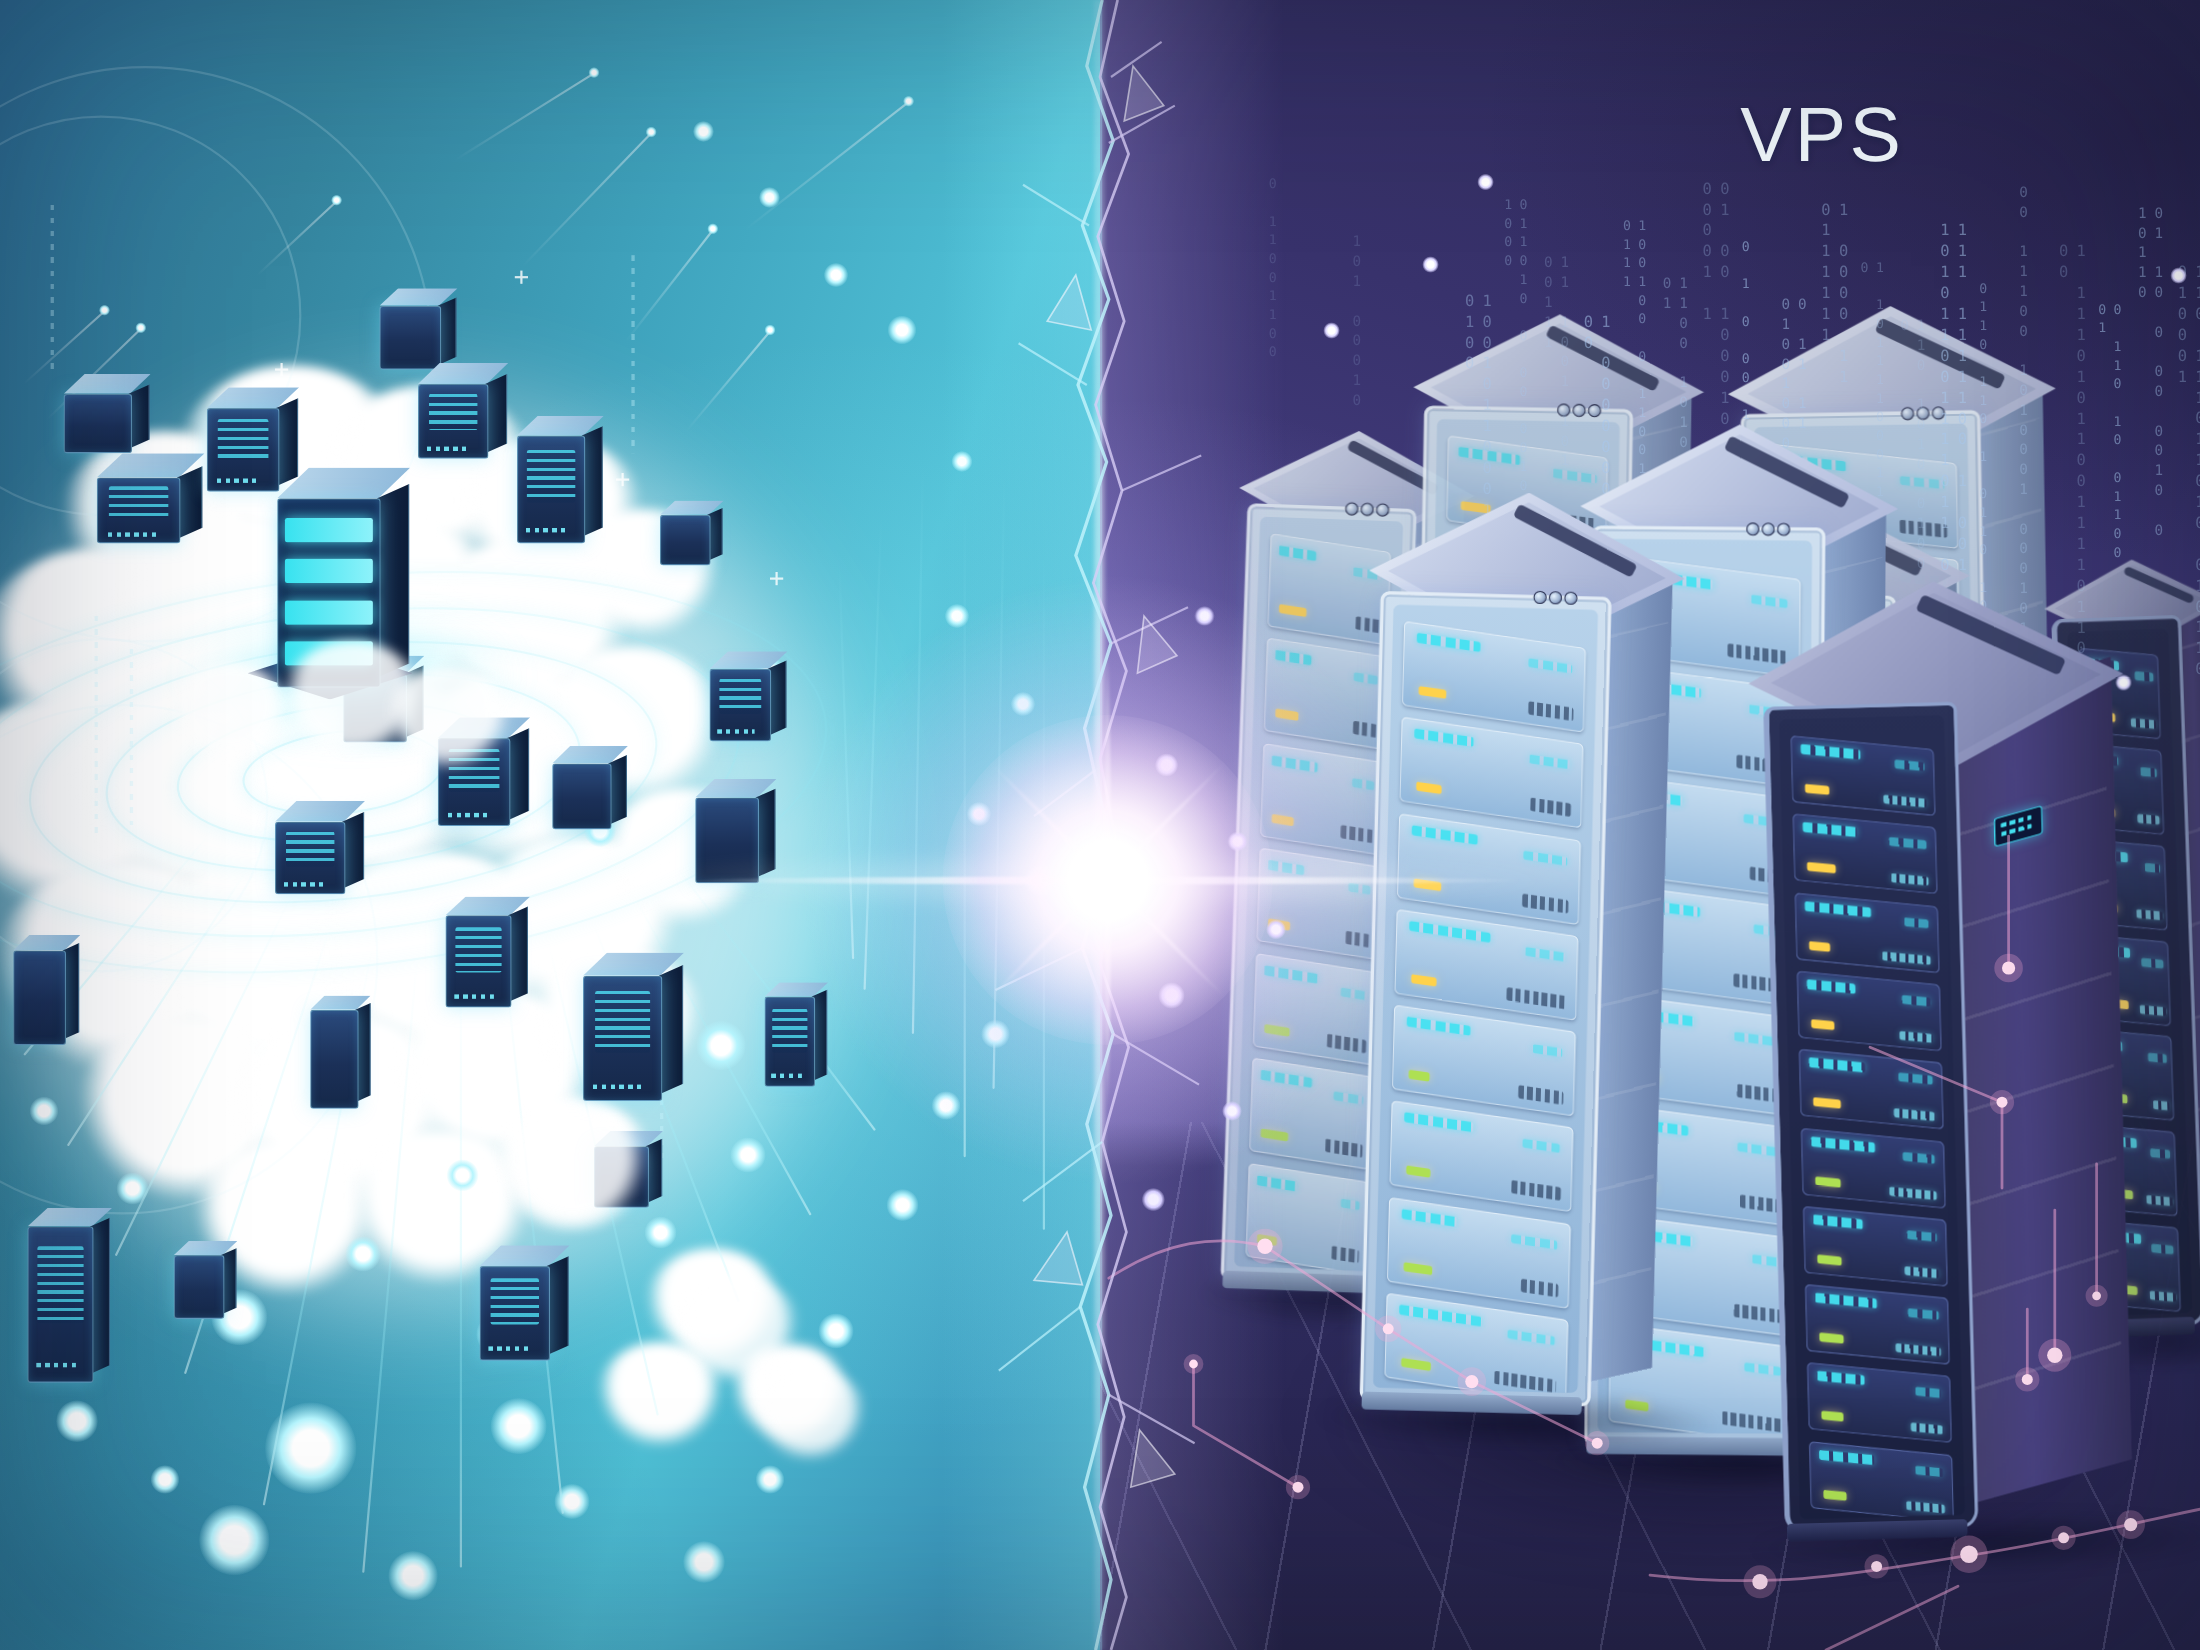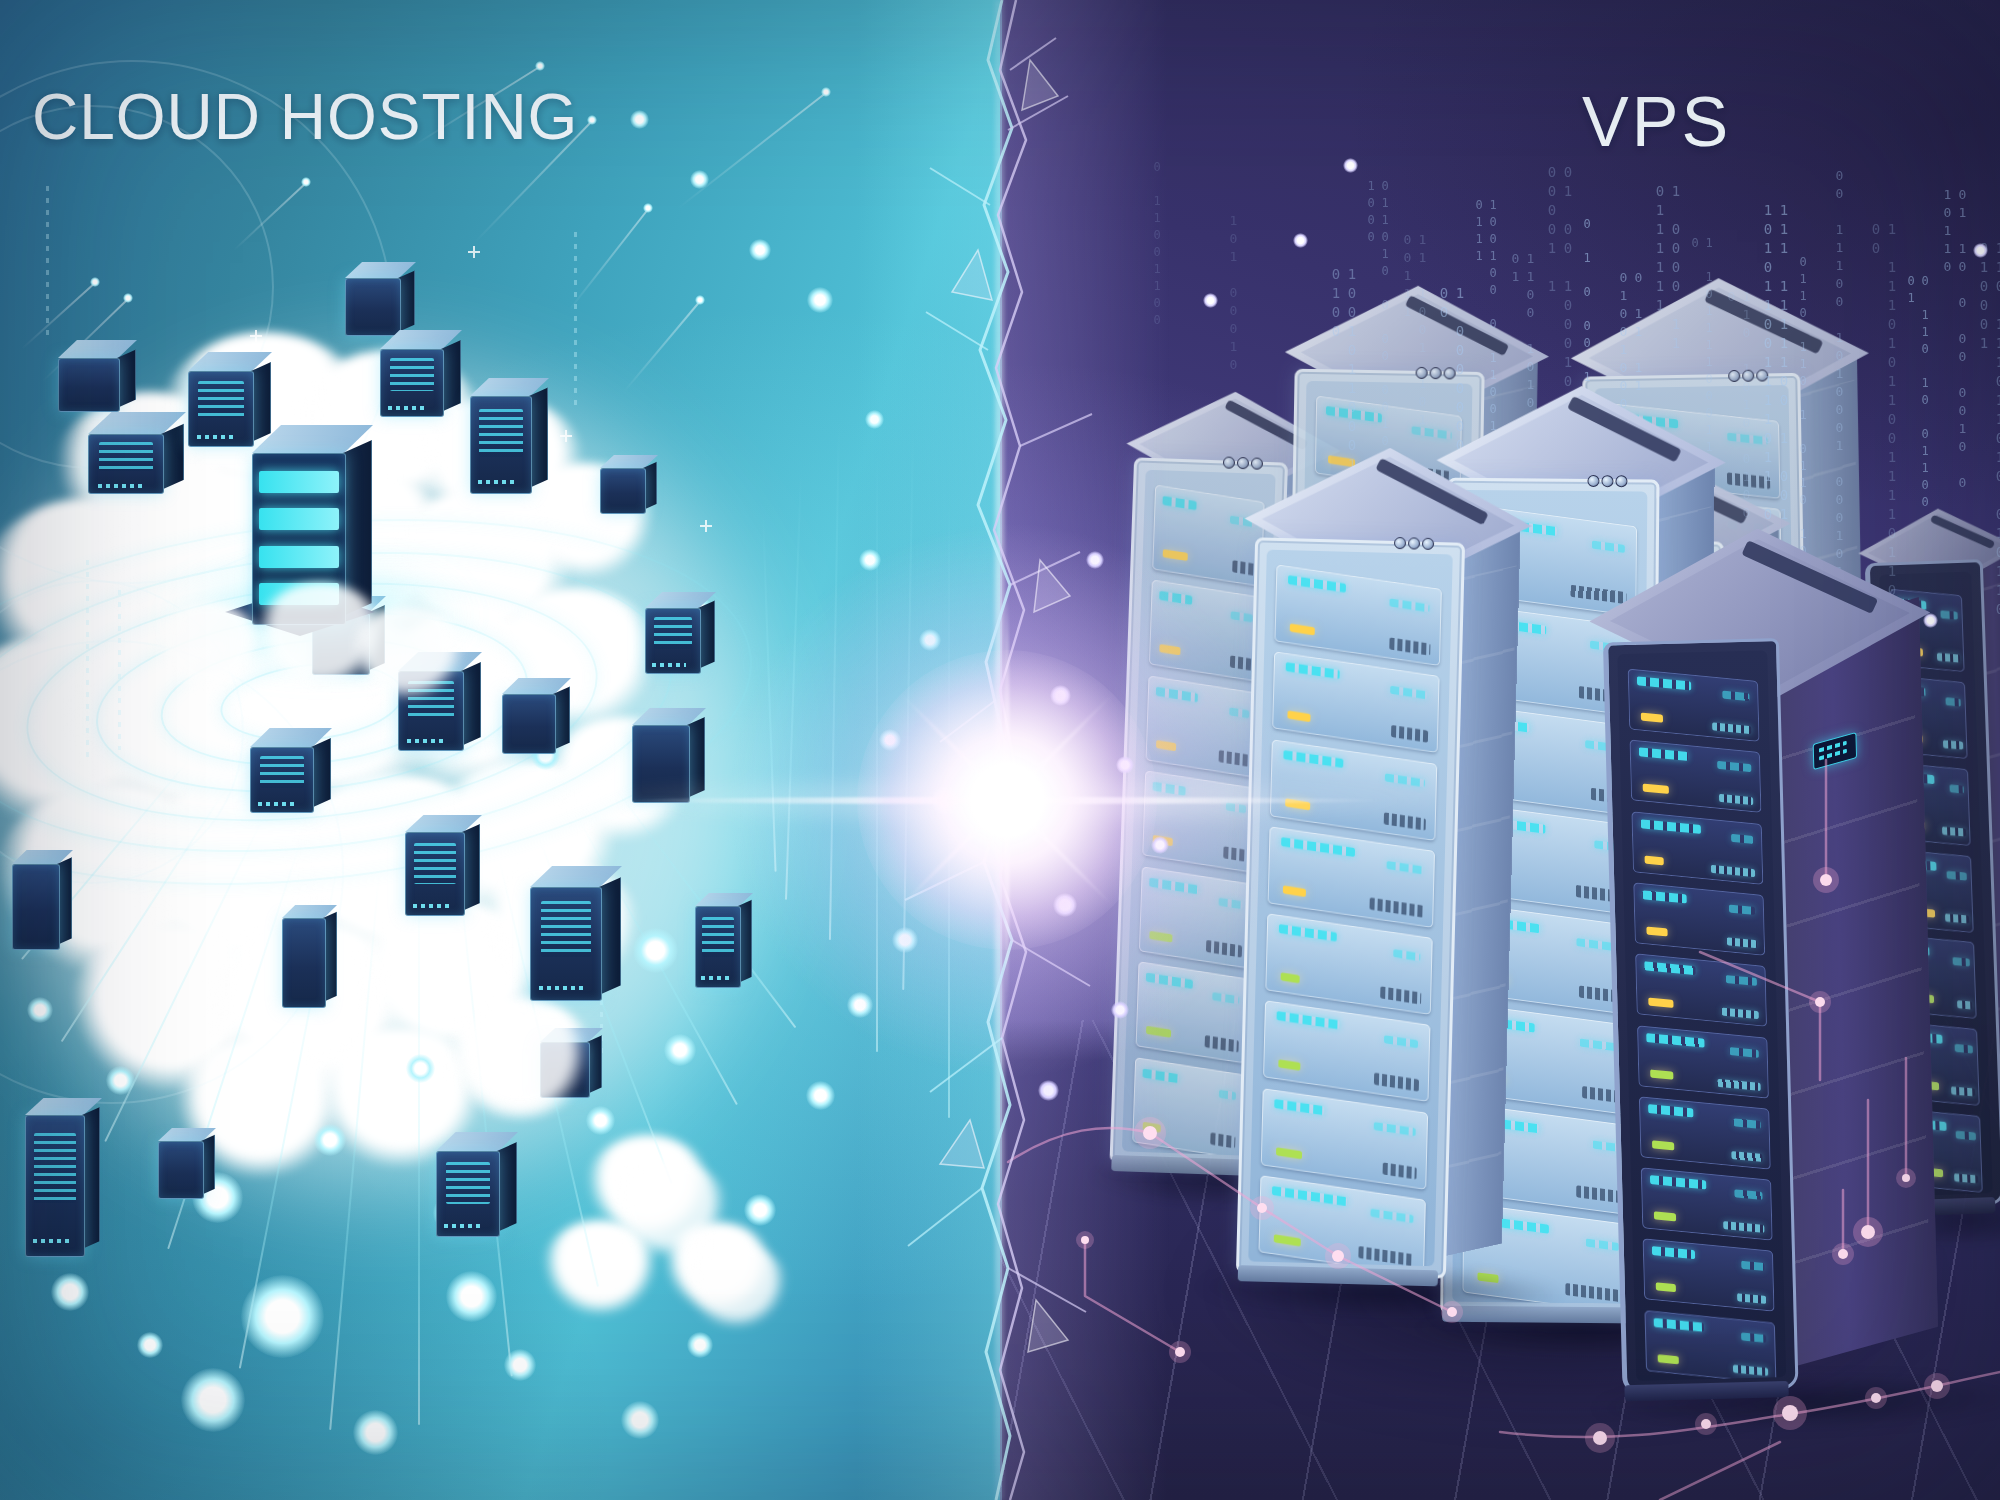--- a/index.html
+++ b/index.html
@@ -981,21 +981,20 @@
       <div class="sdot" style="position: absolute; left: 1151px; top: 836px; width: 18px; height: 18px; z-index: 6;"></div>
       <div class="sdot" style="position: absolute; left: 1203px; top: 293px; width: 15px; height: 15px; z-index: 6;"></div>
       <div class="sdot" style="position: absolute; left: 1293px; top: 233px; width: 15px; height: 15px; z-index: 6;"></div>
       <div class="sdot" style="position: absolute; left: 1111px; top: 1001px; width: 18px; height: 18px; z-index: 6;"></div>
       <div class="sdot" style="position: absolute; left: 1038px; top: 1080px; width: 21px; height: 21px; z-index: 6;"></div>
       <div class="sdot" style="position: absolute; left: 1343px; top: 158px; width: 15px; height: 15px; z-index: 6;"></div>
       <div class="sdot" style="position: absolute; left: 1973px; top: 243px; width: 15px; height: 15px; z-index: 6;"></div>
       <div class="sdot" style="position: absolute; left: 1923px; top: 613px; width: 15px; height: 15px; z-index: 6;"></div>
     </div>
 
-  <h1 class="title" id="titleLeft">CLOUD HOSTING</h1>
   <h1 class="title" id="titleRight">VPS</h1>
 
   <div class="edge-glow-left"></div>
   <div class="edge-glow-right"></div>
   <div class="divide-glow"></div>
 
   <svg class="overlay" width="2000" height="1500" viewBox="0 0 2000 1500">
     <g fill="none" stroke="rgba(242,166,214,.55)" stroke-width="2.5" stroke-linecap="round" stroke-linejoin="round">
       <path d="M1008,1162 C1060,1128 1105,1122 1150,1133 L1262,1208 L1338,1256 L1452,1312"></path>
       <path d="M1500,1432 C1620,1446 1700,1428 1790,1414 S1950,1382 2010,1370"></path>

